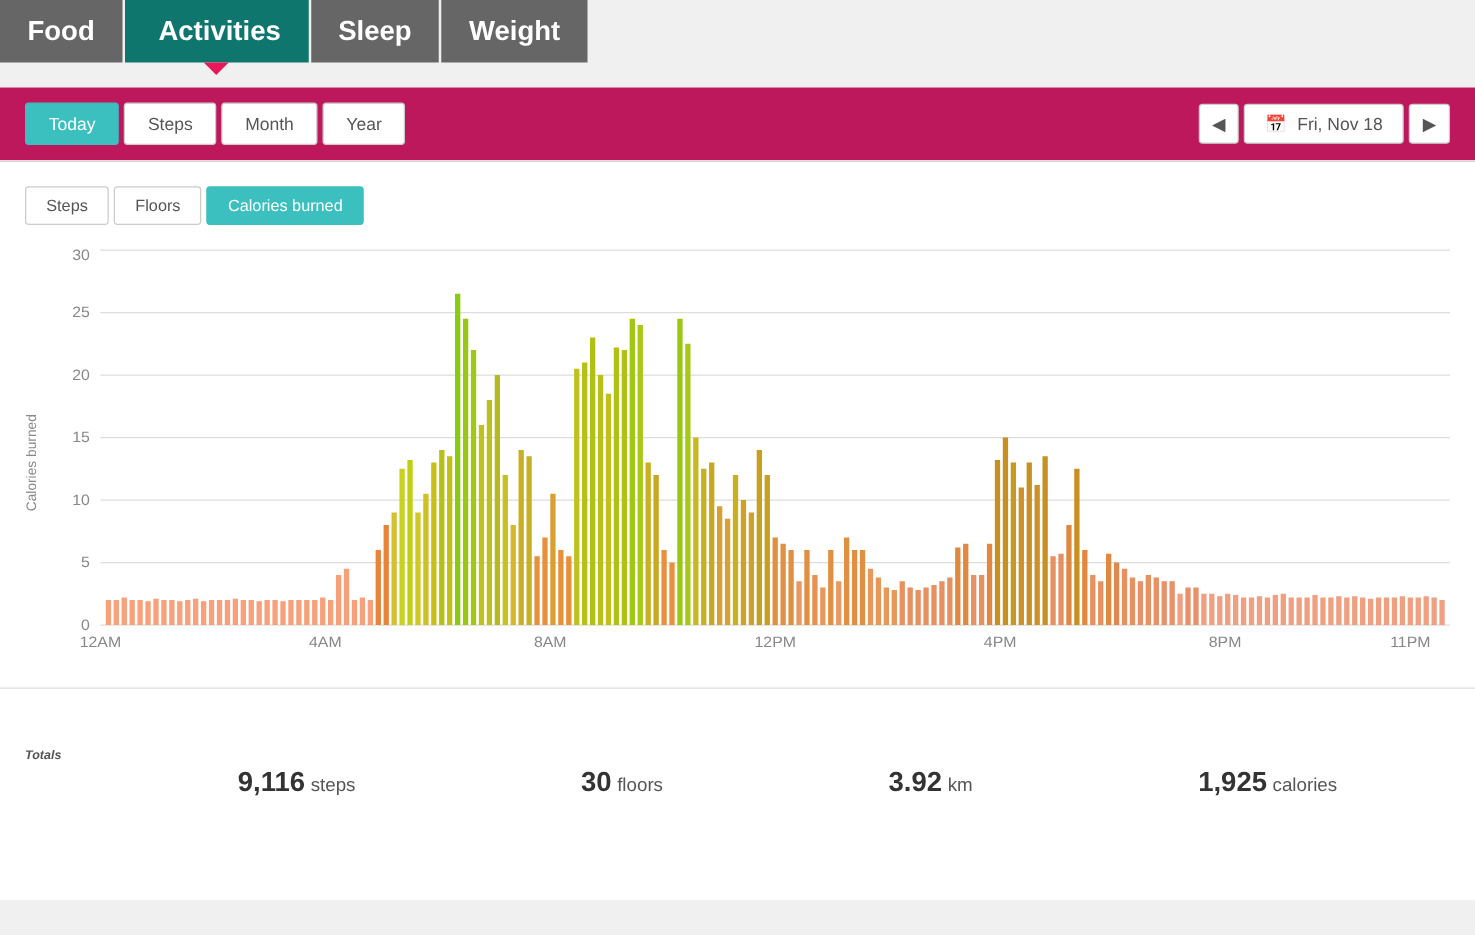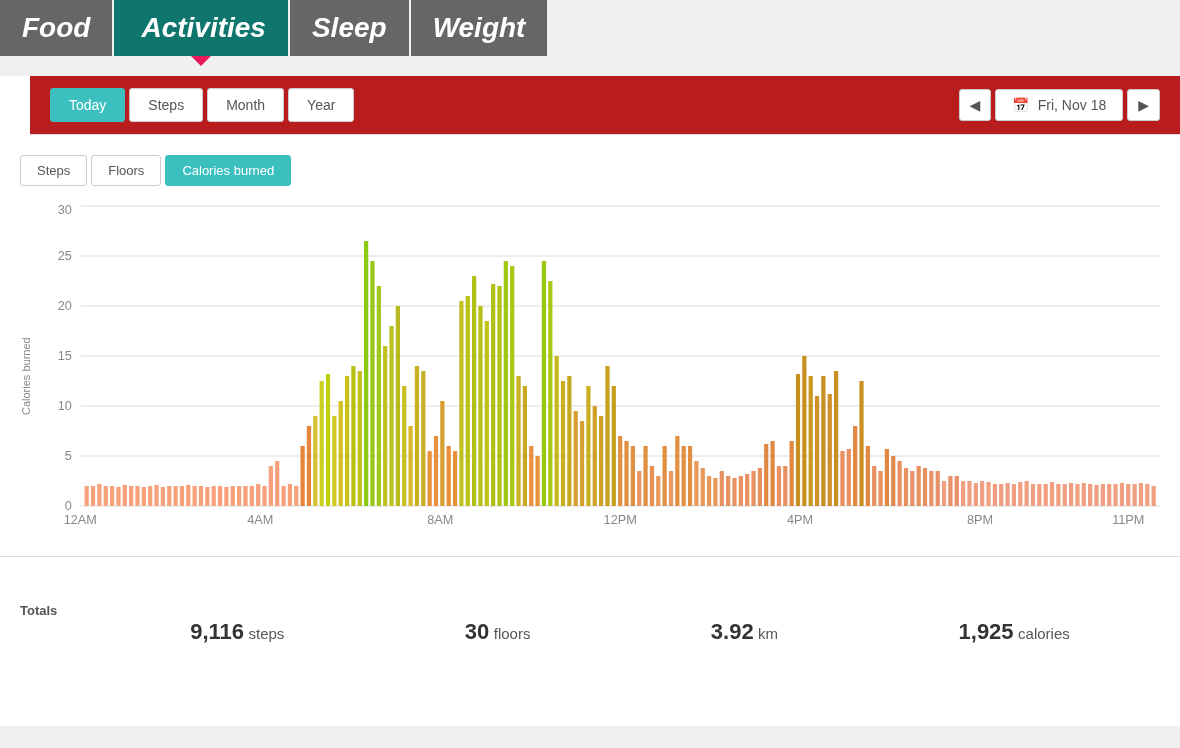--- a/index.html
+++ b/index.html
@@ -2,29 +2,28 @@
 <html><head>
   <meta charset="utf-8">
   <style>
     * { box-sizing: border-box; margin: 0; padding: 0; }
     body { font-family: Arial, sans-serif; background: #f0f0f0; color: #333; }
 
     
     .top-nav { display: flex; align-items: flex-end; padding: 0 0 0 0; background: #f0f0f0; }
     .nav-tab {
       padding: 12px 22px;
-      font-size: 28px;
+      font-size: 22px;
       font-weight: bold;
       color: #fff;
       background: #666;
       cursor: pointer;
       border: none;
       margin-right: 2px;
       position: relative;
-      font-style: italic;
     }
     .nav-tab.active {
       background: #0f766e;
       padding-left: 27px;
     }
     .nav-tab.active::after {
       content: '';
       position: absolute;
       bottom: -10px;
       left: 50%;
@@ -42,22 +41,21 @@
       min-height: 650px;
     }
 
     
     .period-bar {
       display: flex;
       align-items: center;
       justify-content: space-between;
       padding: 12px 20px;
       border-bottom: 1px solid #ddd;
-      background: #b91c1c;
-      margin-left: 30px;
+      background: #be185d;
     }
     .period-buttons { display: flex; gap: 4px; }
     .period-btn {
       padding: 8px 18px;
       border: 1px solid #ccc;
       background: #fff;
       color: #555;
       font-size: 14px;
       cursor: pointer;
       border-radius: 3px;
@@ -136,24 +134,25 @@
 
     
     .totals-bar {
       display: flex;
       align-items: center;
       padding: 18px 20px;
       border-top: 1px solid #ddd;
       margin-top: 10px;
     }
     .totals-label {
-      font-size: 13px;
+      font-size: 10px;
       font-weight: bold;
       color: #555;
       min-width: 80px;
+      font-style: italic;
     }
     .totals-items {
       display: flex;
       flex: 1;
       justify-content: space-around;
     }
     .totals-item { text-align: center; margin-top: 44px; }
     .totals-value {
       font-size: 22px;
       font-weight: bold;

